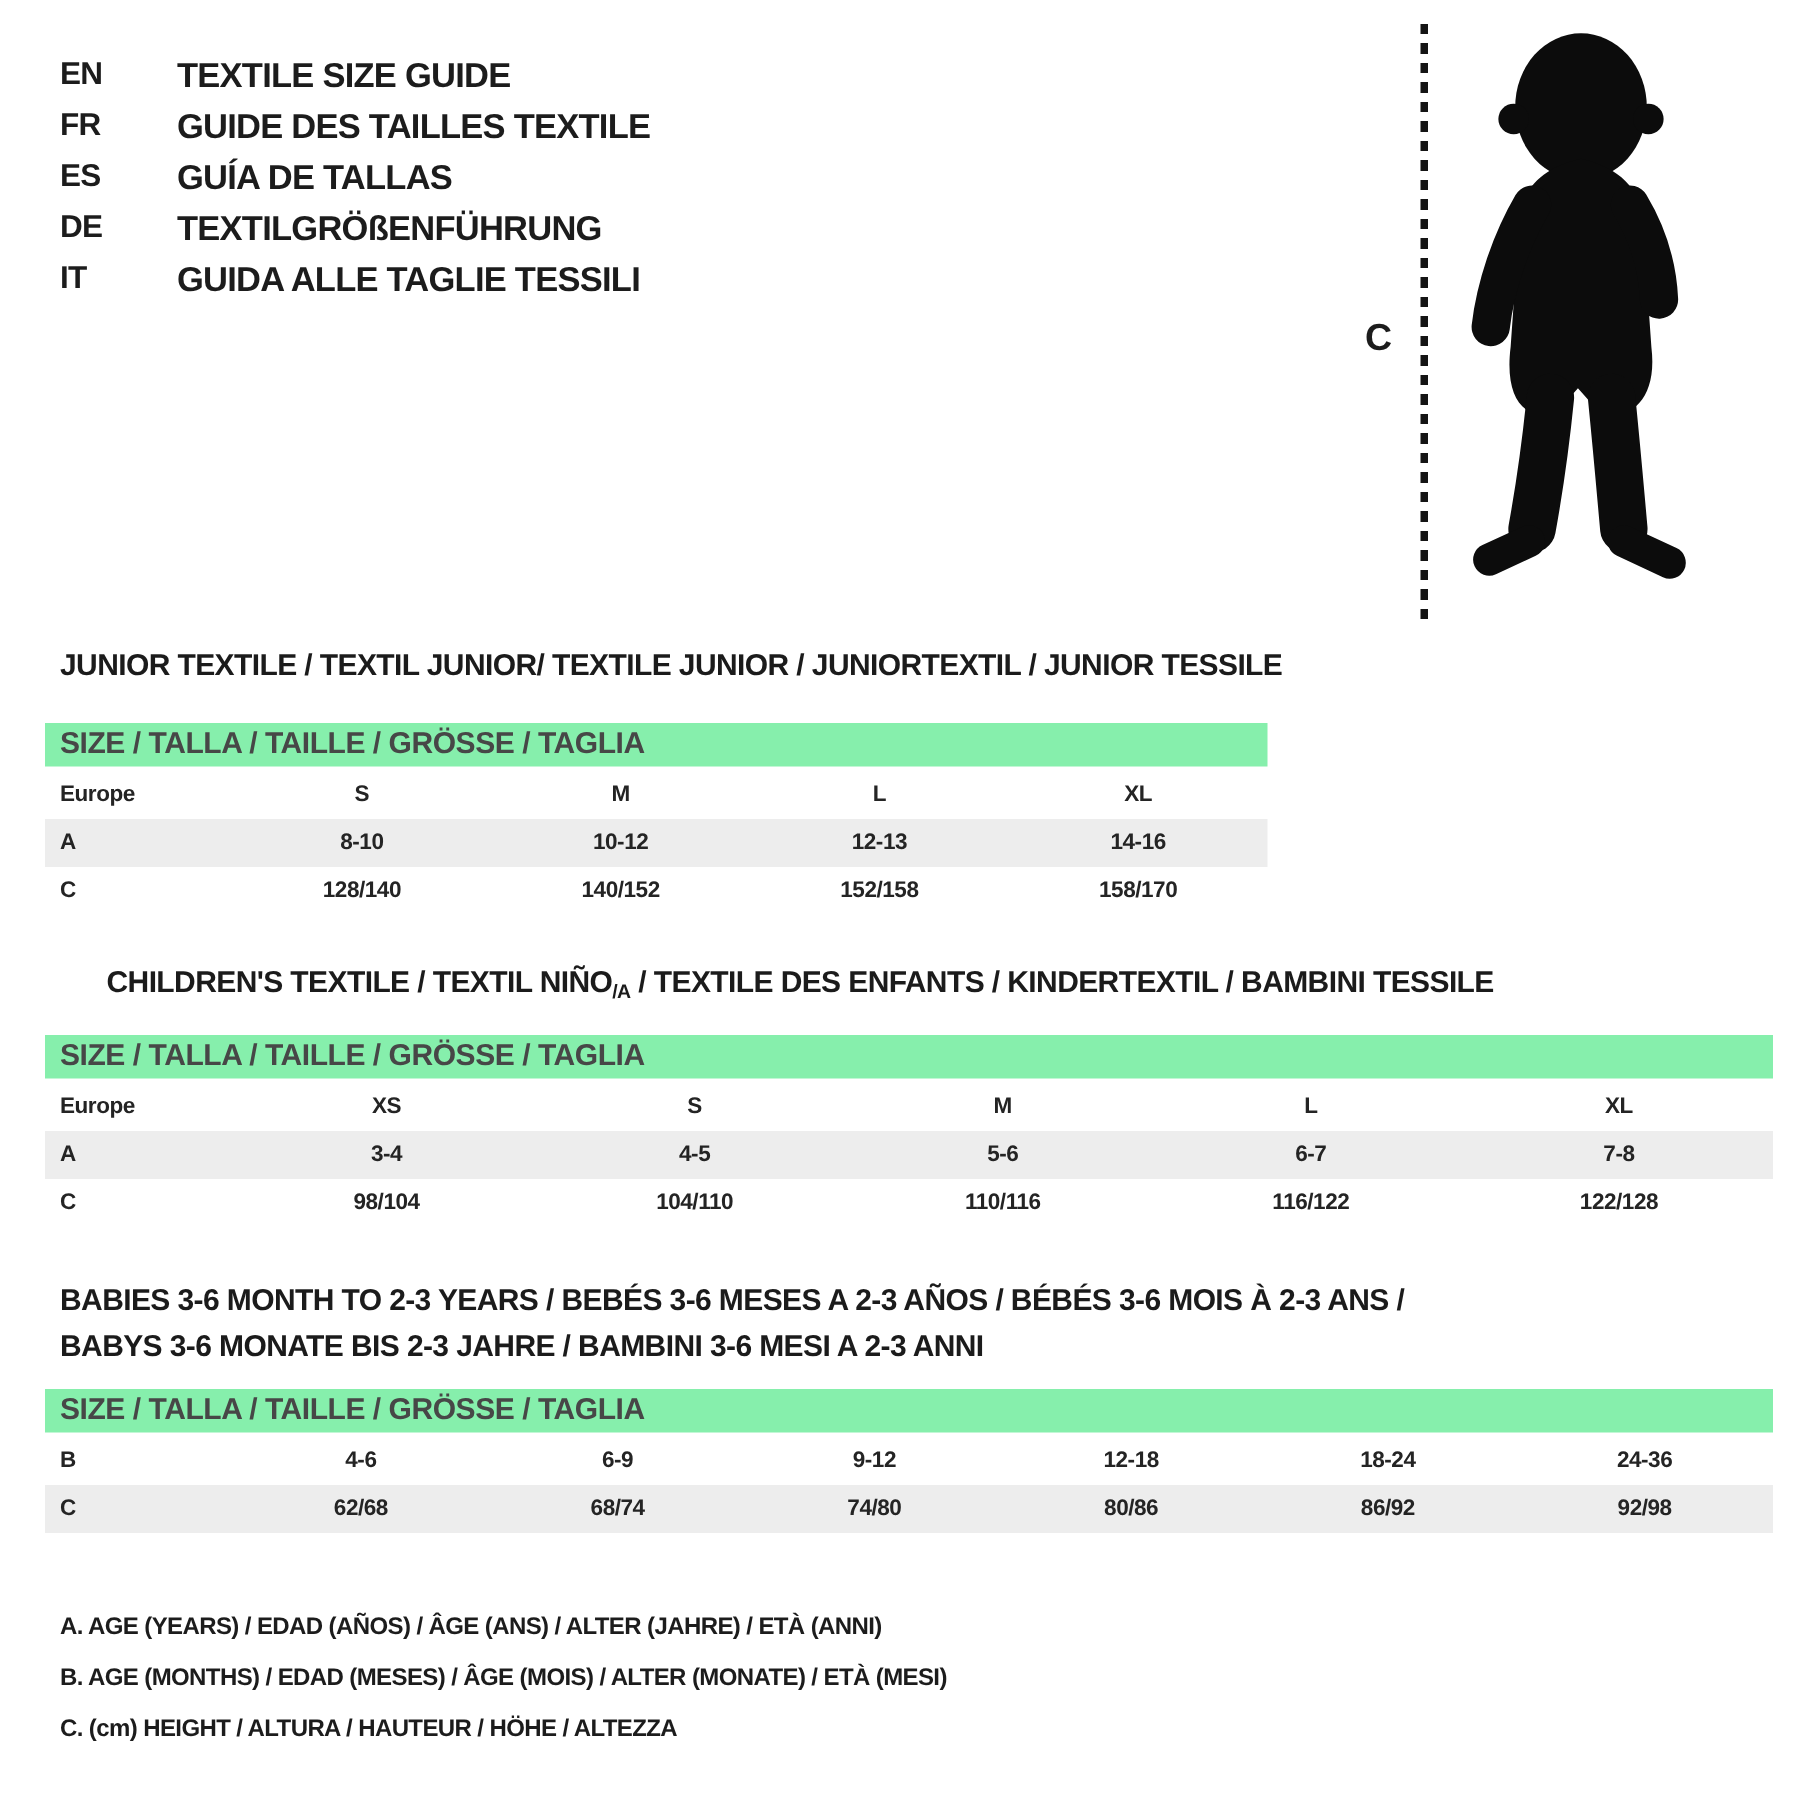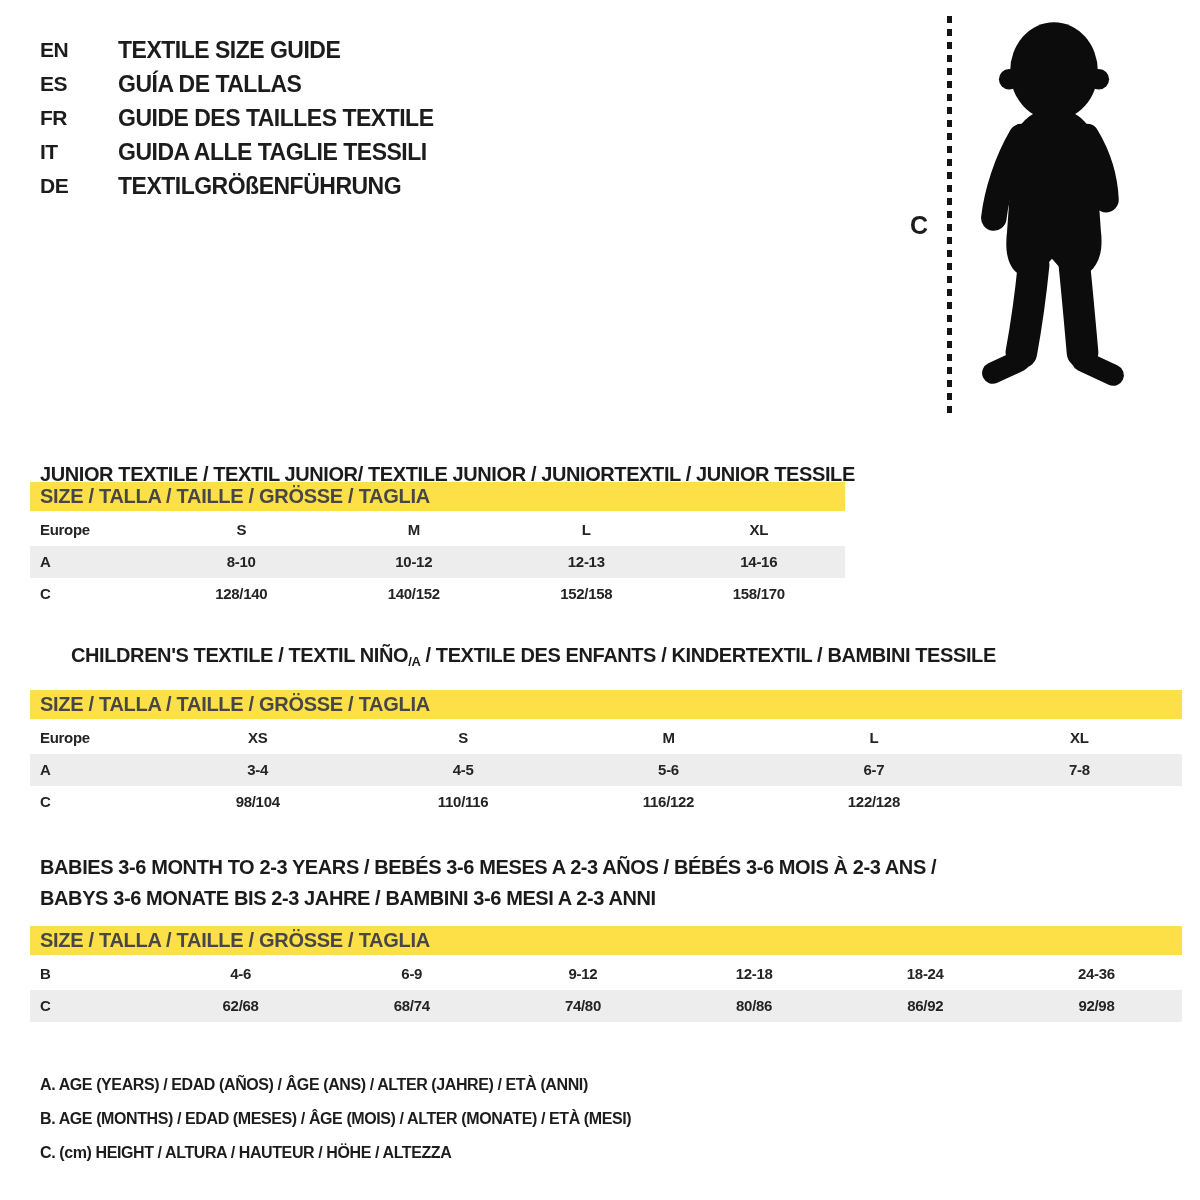--- a/index.html
+++ b/index.html
@@ -32,21 +32,21 @@
   .sec-title{
     left:40px;font-size:20px;font-weight:700;letter-spacing:-0.4px;
     color:#1b1b1b;white-space:nowrap;
   }
   .sec-title .subscript{font-size:13px;position:relative;top:4px;font-weight:700;}
   .babies-title{line-height:31px;}
 
   
   .size-table{left:30px;}
   .t-header{
-    height:29px;line-height:29px;background:#fde047;margin-bottom:3px;
+    height:29px;line-height:29px;background:#86efac;margin-bottom:3px;
     font-size:20px;font-weight:700;color:#474747;letter-spacing:-0.3px;
     padding-left:10px;box-sizing:border-box;
   }
   .t-row{display:grid;height:32px;line-height:32px;font-size:15px;font-weight:700;letter-spacing:-0.3px;color:#242424;}
   .cols-4{grid-template-columns:125px repeat(4,1fr);}
   .cols-5{grid-template-columns:125px repeat(5,1fr);}
   .cols-6{grid-template-columns:125px repeat(6,1fr);}
   .t-row.alt{background:#ededed;}
   .t-label{padding-left:10px;text-align:left;}
   .t-cell{text-align:center;}
@@ -57,34 +57,34 @@
 </style>
 </head>
 <body>
 
 <div class="abs lang-block">
   <div class="lang-row">
     <span class="lang-code">EN</span>
     <span class="lang-title">TEXTILE SIZE GUIDE</span>
   </div>
   <div class="lang-row">
+    <span class="lang-code">FR</span>
+    <span class="lang-title">GUIDE DES TAILLES TEXTILE</span>
+  </div>
+  <div class="lang-row">
     <span class="lang-code">ES</span>
     <span class="lang-title">GUÍA DE TALLAS</span>
   </div>
   <div class="lang-row">
-    <span class="lang-code">FR</span>
-    <span class="lang-title">GUIDE DES TAILLES TEXTILE</span>
+    <span class="lang-code">DE</span>
+    <span class="lang-title">TEXTILGRÖßENFÜHRUNG</span>
   </div>
   <div class="lang-row">
     <span class="lang-code">IT</span>
     <span class="lang-title">GUIDA ALLE TAGLIE TESSILI</span>
-  </div>
-  <div class="lang-row">
-    <span class="lang-code">DE</span>
-    <span class="lang-title">TEXTILGRÖßENFÜHRUNG</span>
   </div>
 </div>
 
 <span class="abs measure-label">C</span>
 <div class="abs measure-line"></div>
 <div class="abs silhouette">
   <svg width="184" height="408" viewBox="0 0 180 400" xmlns="http://www.w3.org/2000/svg">
     <g fill="#0c0c0c" stroke="none">
       <ellipse cx="90" cy="58" rx="43" ry="48"></ellipse>
       <circle cx="46" cy="66" r="10"></circle>
@@ -95,21 +95,21 @@
       <path d="M58,122 C44,146 34,176 31,202" stroke-width="25"></path>
       <path d="M122,122 C134,142 140,162 141,184" stroke-width="25"></path>
       <path d="M70,248 C66,288 62,312 58,334" stroke-width="31"></path>
       <path d="M110,248 C114,288 116,312 118,334" stroke-width="31"></path>
       <path d="M56,342 L30,354" stroke-width="21"></path>
       <path d="M118,342 L148,356" stroke-width="21"></path>
     </g>
   </svg>
 </div>
 
-<div class="abs sec-title" style="top:433px;margin-top:30px;">JUNIOR TEXTILE / TEXTIL JUNIOR/ TEXTILE JUNIOR / JUNIORTEXTIL / JUNIOR TESSILE</div>
+<div class="abs sec-title" style="top:433px;">JUNIOR TEXTILE / TEXTIL JUNIOR/ TEXTILE JUNIOR / JUNIORTEXTIL / JUNIOR TESSILE</div>
 <div class="abs size-table" style="top:482px;width:815px;">
   <div class="t-header">
     <span>SIZE / TALLA / TAILLE / GRÖSSE / TAGLIA</span>
   </div>
   <div class="t-row cols-4">
     <span class="t-label">Europe</span>
     <span class="t-cell">S</span>
     <span class="t-cell">M</span>
     <span class="t-cell">L</span>
     <span class="t-cell">XL</span>
@@ -149,20 +149,21 @@
     <span class="t-label">A</span>
     <span class="t-cell">3-4</span>
     <span class="t-cell">4-5</span>
     <span class="t-cell">5-6</span>
     <span class="t-cell">6-7</span>
     <span class="t-cell">7-8</span>
   </div>
   <div class="t-row cols-5">
     <span class="t-label">C</span>
     <span class="t-cell">98/104</span>
+    <span class="t-cell">104/110</span>
     <span class="t-cell">110/116</span>
     <span class="t-cell">116/122</span>
     <span class="t-cell">122/128</span>
   </div>
 </div>
 
 <div class="abs sec-title babies-title" style="top:852px;">
   <div>BABIES 3-6 MONTH TO 2-3 YEARS / BEBÉS 3-6 MESES A 2-3 AÑOS / BÉBÉS 3-6 MOIS À 2-3 ANS /</div>
   <div>BABYS 3-6 MONATE BIS 2-3 JAHRE / BAMBINI 3-6 MESI A 2-3 ANNI</div>
 </div>

